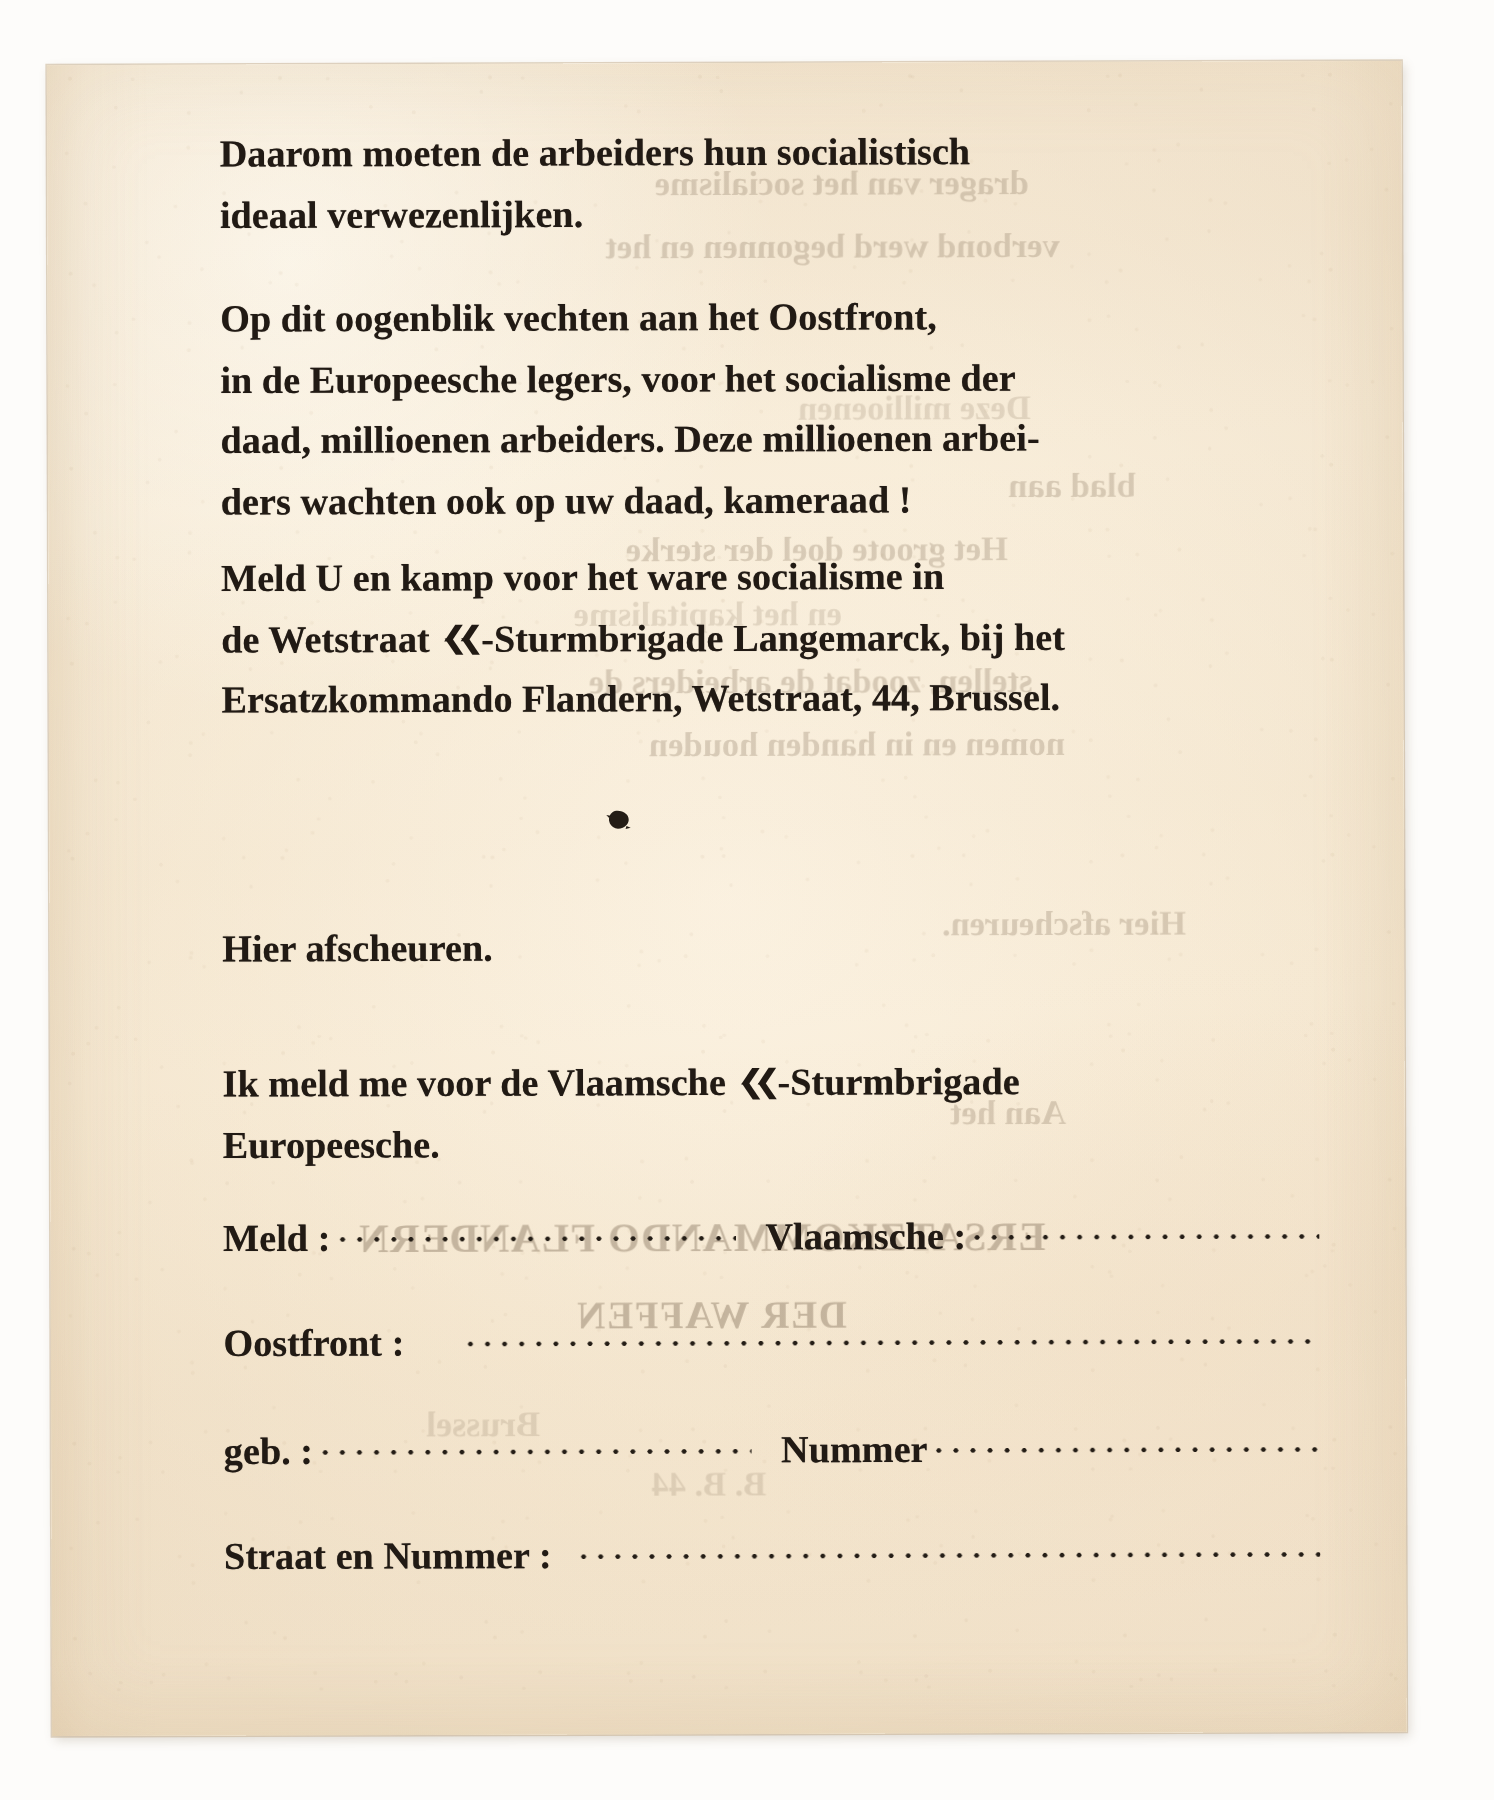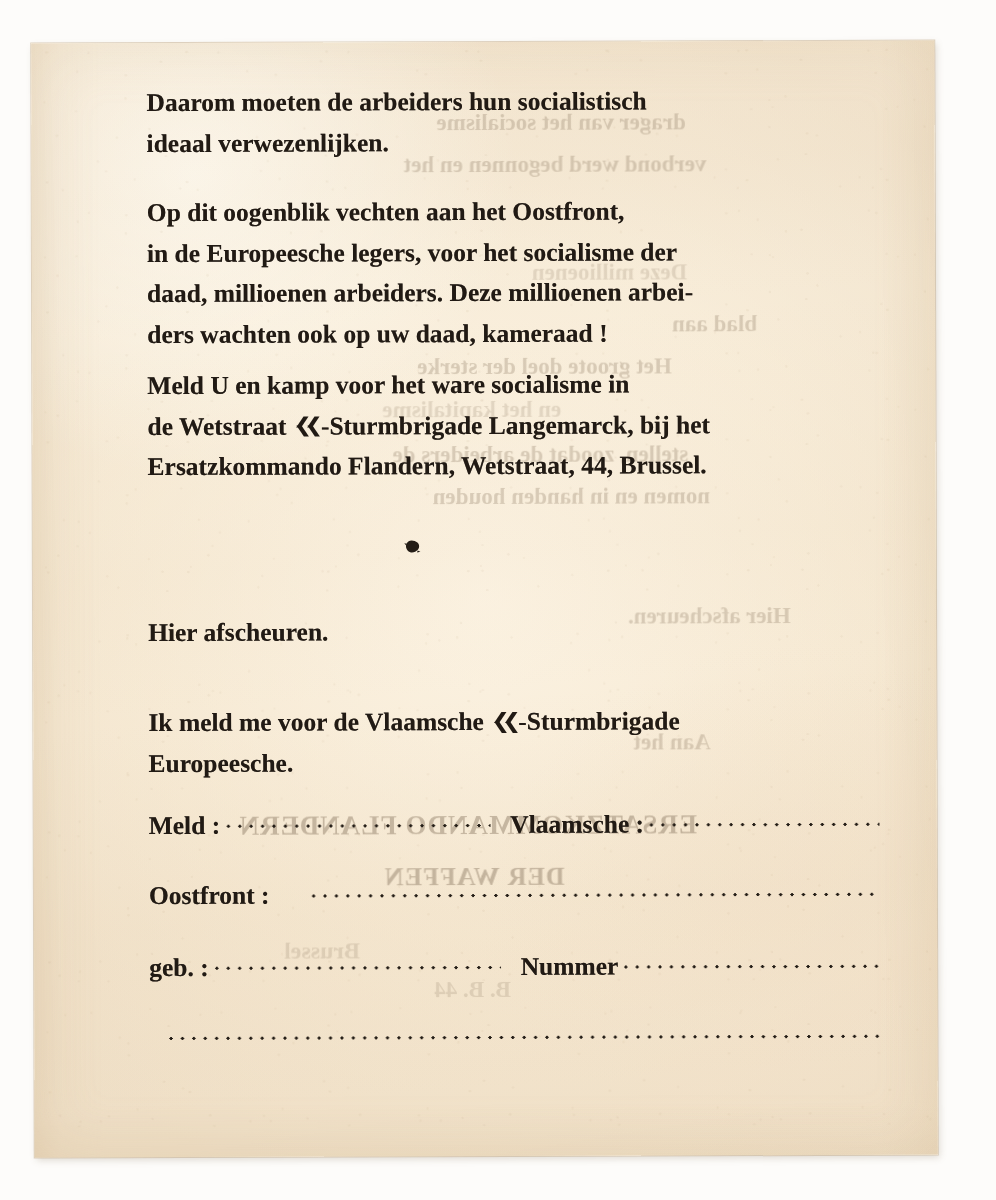--- a/index.html
+++ b/index.html
@@ -283,19 +283,20 @@
 
       <div class="form-row" style="top:907px;">
         <span class="lbl">geb. :</span>
         <span class="dots" style="flex:0 0 290px;"></span>
         <span class="gap" style="width:18px;"></span>
         <span class="lbl">Nummer</span>
         <span class="dots"></span>
       </div>
 
       <div class="form-row" style="top:977px;">
+        <span class="lbl">Straat  en  Nummer :</span>
         <span class="gap" style="width:14px;"></span>
         <span class="dots"></span>
       </div>
 
     </div>
   </div>
 </div>
 
 </body></html>

